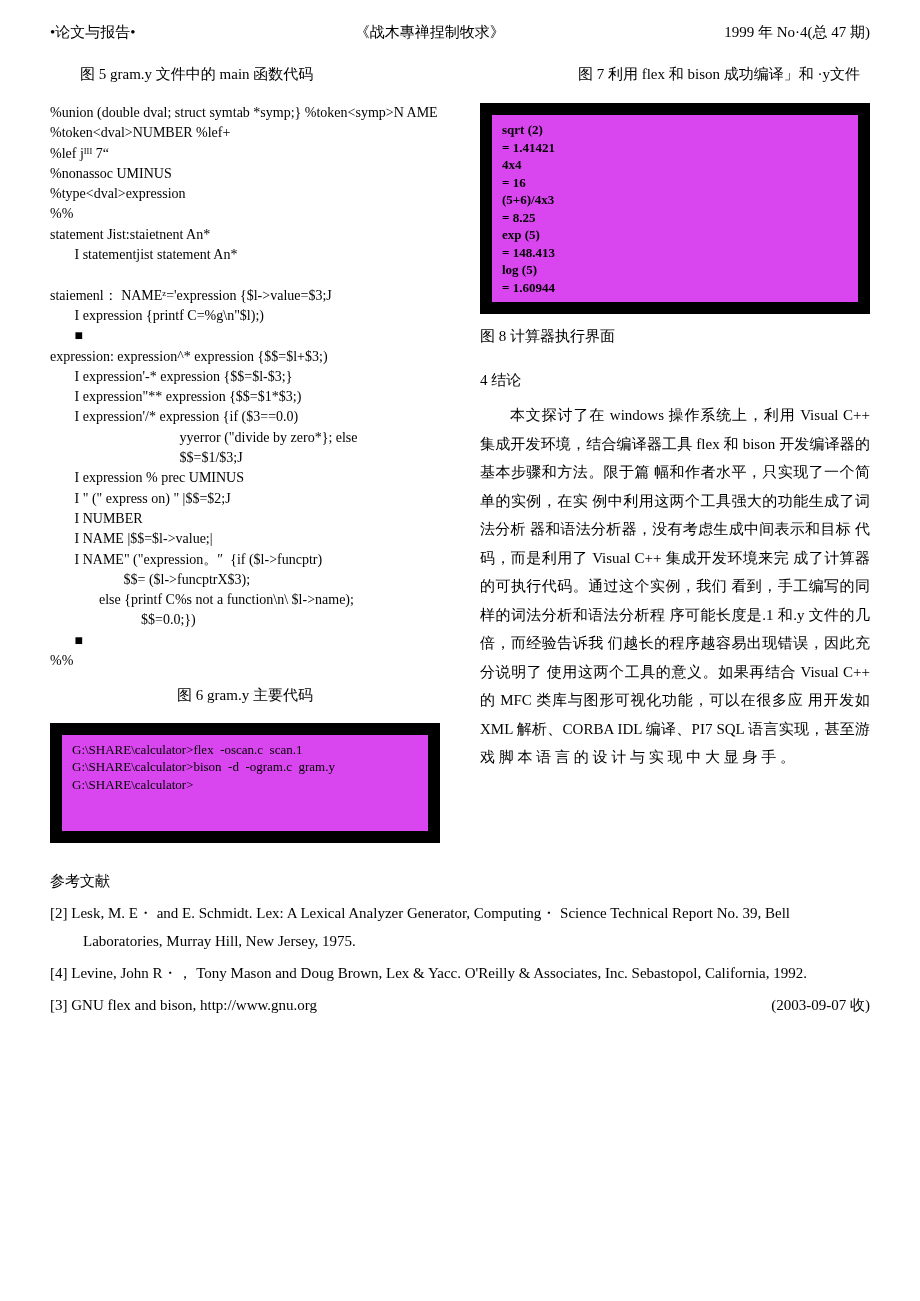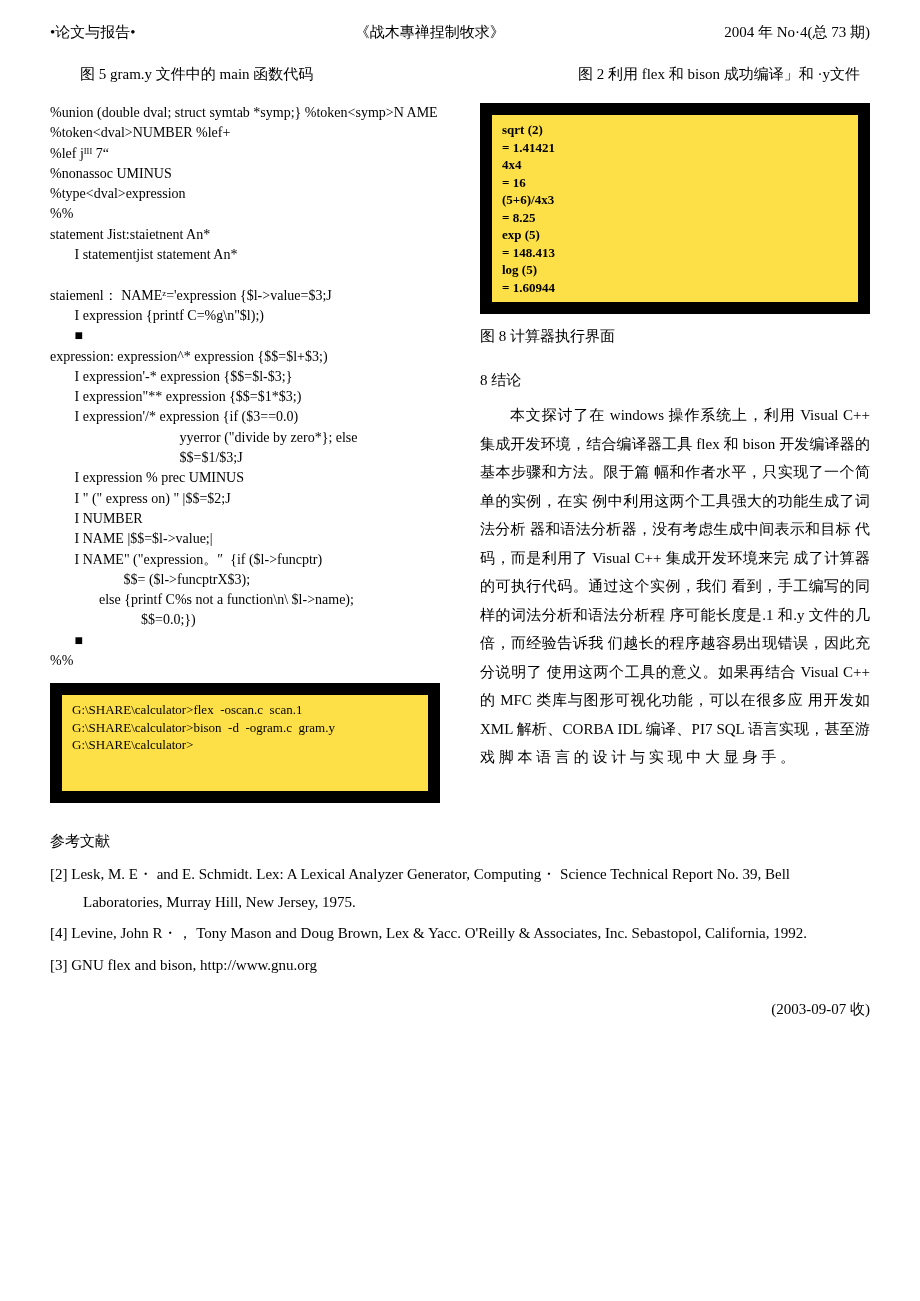--- a/index.html
+++ b/index.html
@@ -34,21 +34,21 @@
     .col { flex: 1; min-width: 0; }
     .code-block {
       font-family: "Times New Roman", serif;
       font-size: 14px;
       line-height: 1.45;
       white-space: pre;
       margin-bottom: 12px;
     }
     .black-box {
       border: 12px solid #000;
-      background: #fde047;
+      background: #d946ef;
       padding: 6px 10px;
       font-family: "Times New Roman", serif;
       font-size: 13px;
       line-height: 1.35;
       margin-bottom: 10px;
       white-space: pre;
     }
     .box-wide { min-height: 120px; }
     .box-right { min-height: 140px; }
     .black-box.box-right { font-weight: bold; }
@@ -72,35 +72,34 @@
       font-size: 15px;
       line-height: 1.85;
     }
     .ref-item {
       padding-left: 2.2em;
       text-indent: -2.2em;
       margin-bottom: 4px;
     }
     .date-right {
       float: right;
-      margin-top: 44px;
     }
   </style>
 </head>
 <body>
 
 <div class="header-row">
   <div class="header-item">•论文与报告•</div>
   <div class="header-item">《战木專禅捏制牧求》</div>
-  <div class="header-item">2004 年 No·4(总 73 期)</div>
+  <div class="header-item">1999 年 No·4(总 47 期)</div>
 </div>
 
 <div class="caption-row">
   <div class="cap-left">图 5 gram.y 文件中的 main 函数代码</div>
-  <div class="cap-right">图 2 利用 flex 和 bison 成功编译」和 ·y文件</div>
+  <div class="cap-right">图 7 利用 flex 和 bison 成功编译」和 ·y文件</div>
 </div>
 
 <div class="two-col">
 
   <div class="col">
     <div class="code-block">%union (double dval; struct symtab *symp;} %token&lt;symp&gt;N AME
 %token&lt;dval&gt;NUMBER %lef+
 %lef jᴵᴵᴵ 7“
 %nonassoc UMINUS
 %type&lt;dval&gt;expression
@@ -120,38 +119,39 @@
        I expression % prec UMINUS
        I " (" express on) " |$$=$2;J
        I NUMBER
        I NAME |$$=$l-&gt;value;|
        I NAME" ("expression。″  {if ($l-&gt;funcptr)
                      $$= ($l-&gt;funcptrX$3);
               else {printf C%s not a function\n\ $l-&gt;name);
                           $$=0.0;})
        ■
 %%</div>
+    <div class="fig-caption">图 6 gram.y 主要代码</div>
     <div class="black-box box-wide">G:\SHARE\calculator&gt;flex  -oscan.c  scan.1
 G:\SHARE\calculator&gt;bison  -d  -ogram.c  gram.y
 G:\SHARE\calculator&gt;</div>
   </div>
 
   <div class="col">
     <div class="black-box box-right">sqrt (2)
 = 1.41421
 4x4
 = 16
 (5+6)/4x3
 = 8.25
 exp (5)
 = 148.413
 log (5)
 = 1.60944</div>
     <div class="fig-caption-left">图 8 计算器执行界面</div>
-    <div class="section-title">8 结论</div>
+    <div class="section-title">4 结论</div>
     <div class="body-text">本文探讨了在 windows  操作系统上，利用  Visual C++ 集成开发环境，结合编译器工具 flex 和 bison  开发编译器的基本步骤和方法。限于篇  幅和作者水平，只实现了一个简单的实例，在实  例中利用这两个工具强大的功能生成了词法分析  器和语法分析器，没有考虑生成中间表示和目标  代码，而是利用了  Visual C++ 集成开发环境来完  成了计算器的可执行代码。通过这个实例，我们  看到，手工编写的同样的词法分析和语法分析程  序可能长度是.1 和.y 文件的几倍，而经验告诉我  们越长的程序越容易出现错误，因此充分说明了  使用这两个工具的意义。如果再结合 Visual C++ 的 MFC 类库与图形可视化功能，可以在很多应  用开发如 XML 解析、CORBA IDL  编译、PI7 SQL  语言实现，甚至游戏 脚 本 语 言 的 设 计 与 实 现   中 大 显 身 手 。</div>
   </div>
 
 </div>
 
 <div class="ref-title">参考文献</div>
 <div class="ref-list">
   <div class="ref-item">[2]  Lesk, M. E・ and E. Schmidt. Lex: A Lexical Analyzer Generator, Computing・ Science Technical Report No. 39, Bell Laboratories, Murray Hill, New Jersey, 1975.</div>
   <div class="ref-item">[4]  Levine, John R・， Tony Mason and Doug Brown, Lex &amp; Yacc. O'Reilly &amp; Associates, Inc. Sebastopol, California, 1992.</div>
   <div class="ref-item">

